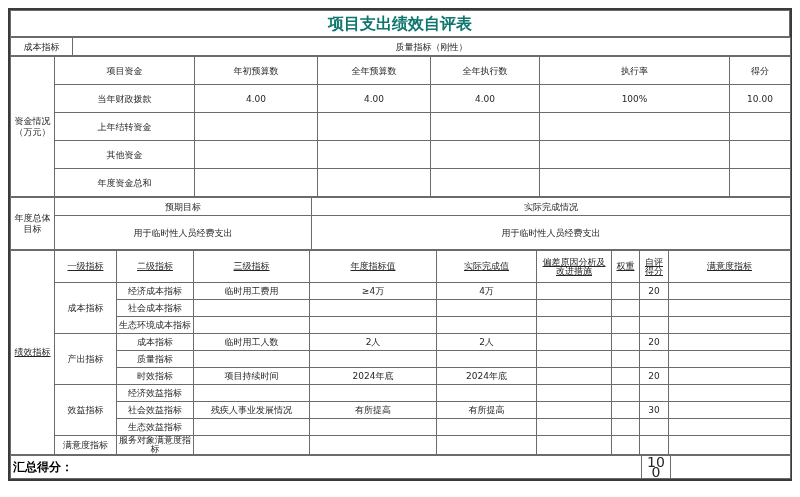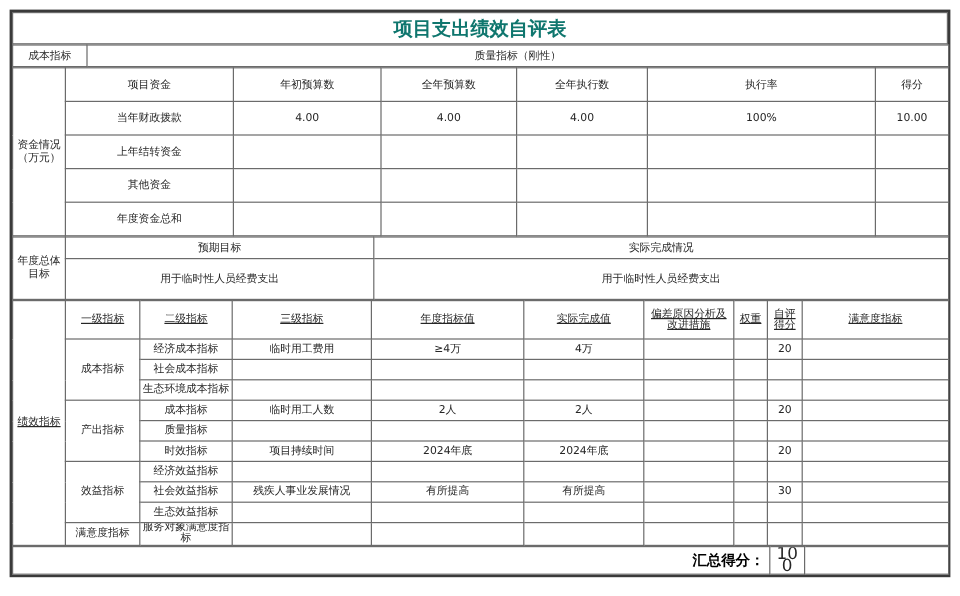--- a/index.html
+++ b/index.html
@@ -9,21 +9,21 @@
   td{border:1px solid #6b6b6b;text-align:center;vertical-align:middle;font-size:9px;line-height:10px;padding:0 2px;overflow:hidden;word-break:break-all;color:#262626;}
   .title-row td{border:1px solid #6b6b6b;height:25px;font-size:16px;font-weight:bold;line-height:25px;color:#0f766e;margin-left:20px;}
   .info-table td{height:17px;}
   .fund-table td{height:27px;}
   .goal-head td{height:17px;}
   .goal-body td{height:33px;}
   .ind-head td{height:31px;line-height:11px;text-decoration:underline;}
   .ind-table td{line-height:9px;}
   .ind-row td{height:16px;}
   .sum-table td{height:22px;}
-  .sum-label{text-align:right;font-weight:bold;font-size:12px;padding-right:4px;color:#000;}
+  .sum-label{text-align:left;font-weight:bold;font-size:12px;padding-right:4px;color:#000;}
   .sum-score{font-size:14px;}
   .sec-label{line-height:11px;}
 </style>
 </head>
 <body>
 
 <div class="sheet">
 
   <table>
     <tbody>

